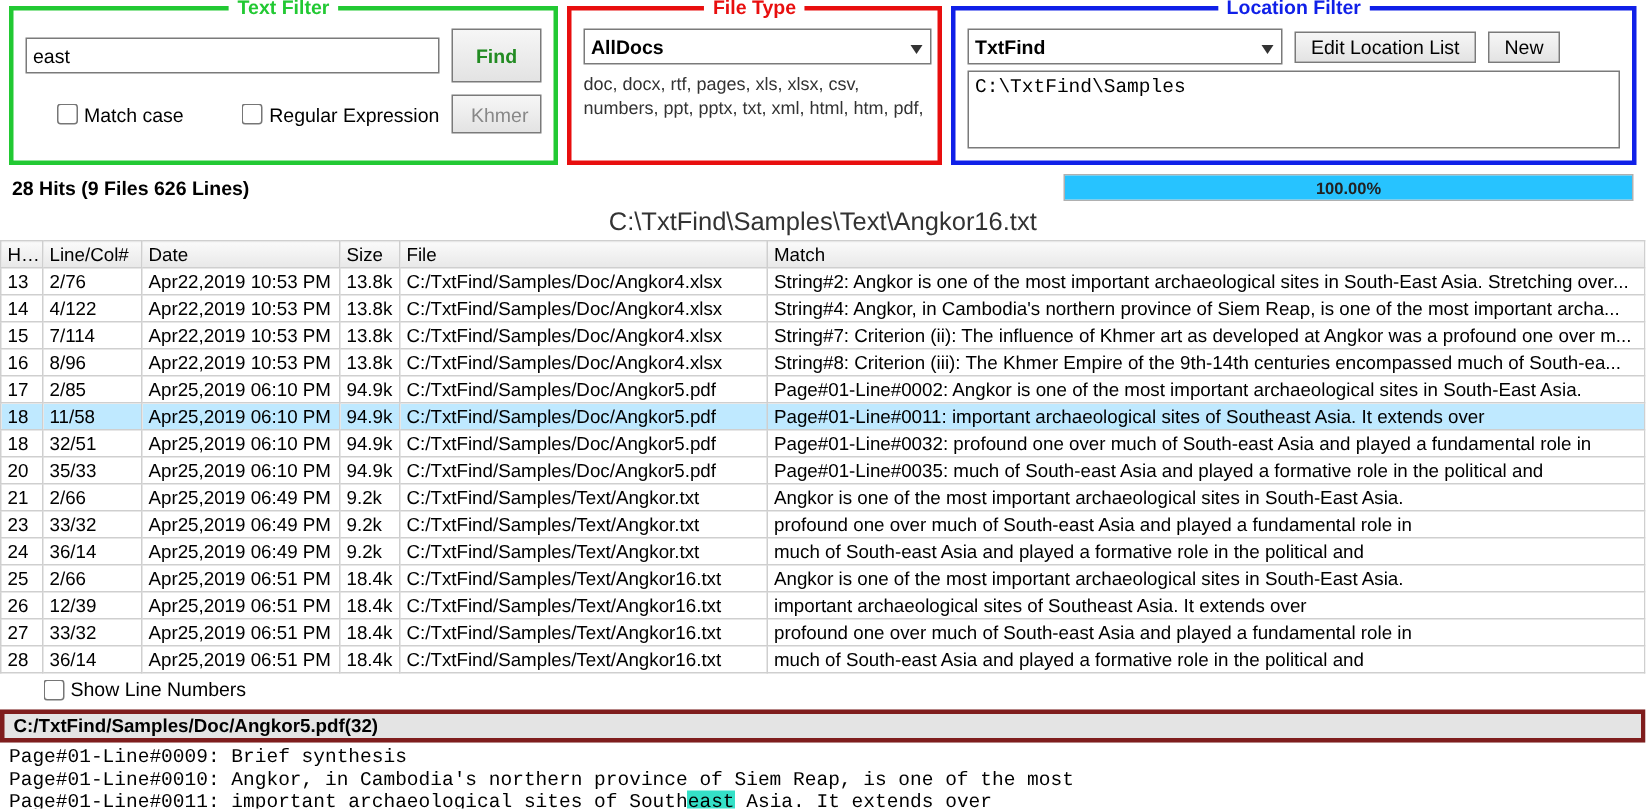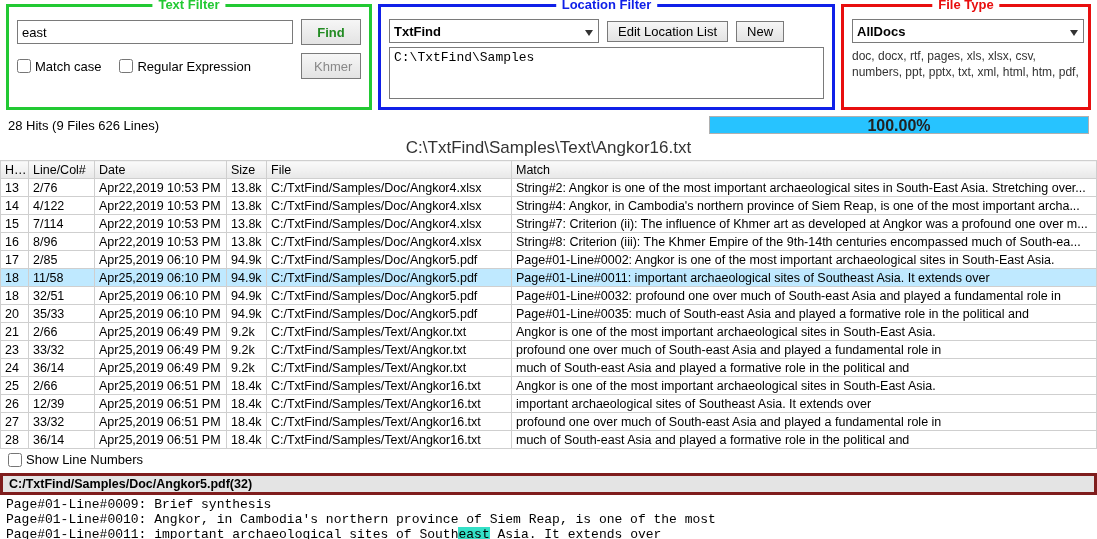--- a/index.html
+++ b/index.html
@@ -16,36 +16,36 @@
 #p-loc    { flex:1; border-color:#1020e8; }
 #p-loc    .legend { color:#1020e8; }
 
 .row { display:flex; gap:8px; align-items:center; }
 input[type=text], select { border:1px solid #7a7a7a; padding:2px 4px; font-family:inherit; font-size:13px; background:#fff; height:24px; }
 select { appearance:none; background:#fff; font-weight:bold; padding-right:18px; }
 .sel-wrap { position:relative; display:inline-block; }
 .sel-wrap::after { content:""; position:absolute; right:6px; top:50%; margin-top:-1px; border-left:4px solid transparent; border-right:4px solid transparent; border-top:6px solid #333; pointer-events:none; }
 
 .btn { border:1px solid #7a7a7a; background:linear-gradient(#f6f6f6,#e3e3e3); padding:3px 12px; font-size:13px; cursor:pointer; }
-.btn-find { font-weight:bold; color:#228b22; width:60px; height:26px; }
+.btn-find { font-weight:bold; color:#228b22; width:60px; height:36px; }
 .btn-abort { color:#888; width:60px; height:26px; }
 .btn-small { padding:2px 10px; }
 
-.chk { display:inline-flex; align-items:center; gap:4px; font-size:13px; }
+.chk { display:inline-flex; align-items:center; gap:4px; font-size:13px;margin-left:21px; }
 .chk input { width:14px; height:14px; }
 
 .filetype-text { font-size:12px; color:#333; margin-top:6px; line-height:1.3; }
 
 #p-loc select { width:210px; }
 #loc-box { width:100%; height:52px; border:1px solid #7a7a7a; margin-top:4px; padding:2px 4px; font-family:"Courier New",monospace; font-size:13px; overflow:auto; }
 
 .statusbar { display:flex; align-items:center; padding:2px 8px; }
-.hits { font-weight:normal; flex:1; }
+.hits { font-weight:bold; flex:1; }
 .progress-wrap { width:380px; background:#fff; border:1px solid #b0b0b0; height:18px; position:relative; }
-.progress-bar { background:#27c3ff; height:100%; width:100%; text-align:center; color:#222; font-size:16px; line-height:18px; font-weight:bold; }
+.progress-bar { background:#27c3ff; height:100%; width:100%; text-align:center; color:#222; font-size:11px; line-height:18px; font-weight:bold; }
 
 .current-file { text-align:center; font-size:17px; color:#333; padding:2px; }
 
 .grid { width:100%; border-collapse:collapse; table-layout:fixed; }
 .grid th, .grid td { border:1px solid #cfcfcf; padding:1px 4px; font-size:12.5px; text-align:left; white-space:nowrap; overflow:hidden; text-overflow:ellipsis; height:18px; }
 .grid th { background:linear-gradient(#fafafa,#e8e8e8); font-weight:normal; }
 .grid col.c-hit{width:28px}.grid col.c-lc{width:66px}.grid col.c-date{width:132px}.grid col.c-size{width:40px}.grid col.c-file{width:245px}.grid col.c-match{}
 .grid tr.sel td { background:#bfe9ff; }
 
 .show-ln { padding:3px 8px; }
@@ -71,34 +71,34 @@
           </label>
         <label class="chk">
             <input type="checkbox" style="">
             <span>Regular Expression</span>
           </label>
       </span>
       <button class="btn btn-abort">Khmer</button>
     </div>
   </div>
 
+  <div id="p-type" class="panel">
+    <div class="legend">File Type</div>
+    <span class="sel-wrap"><select style="width:232px"><option>AllDocs</option></select></span>
+    <div class="filetype-text">doc, docx, rtf, pages, xls, xlsx, csv, numbers, ppt, pptx, txt, xml, html, htm, pdf,</div>
+  </div>
+
   <div id="p-loc" class="panel">
     <div class="legend">Location Filter</div>
     <div class="row">
       <span class="sel-wrap"><select><option>TxtFind</option></select></span>
       <button class="btn btn-small">Edit Location List</button>
       <button class="btn btn-small">New</button>
     </div>
     <div id="loc-box">C:\TxtFind\Samples</div>
-  </div>
-
-  <div id="p-type" class="panel">
-    <div class="legend">File Type</div>
-    <span class="sel-wrap"><select style="width:232px"><option>AllDocs</option></select></span>
-    <div class="filetype-text">doc, docx, rtf, pages, xls, xlsx, csv, numbers, ppt, pptx, txt, xml, html, htm, pdf,</div>
   </div>
 </div>
 
 <div class="statusbar">
   <div class="hits">28 Hits   (9 Files 626 Lines)</div>
   <div class="progress-wrap">
     <div class="progress-bar">100.00%</div>
   </div>
 </div>
 <div class="current-file">C:\TxtFind\Samples\Text\Angkor16.txt</div>

